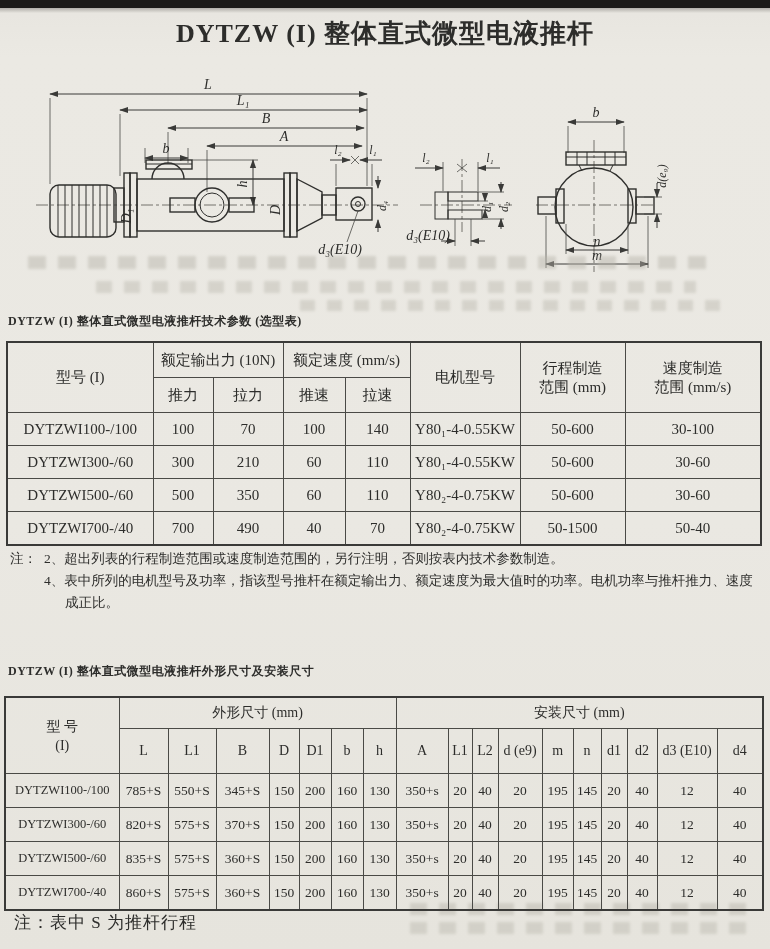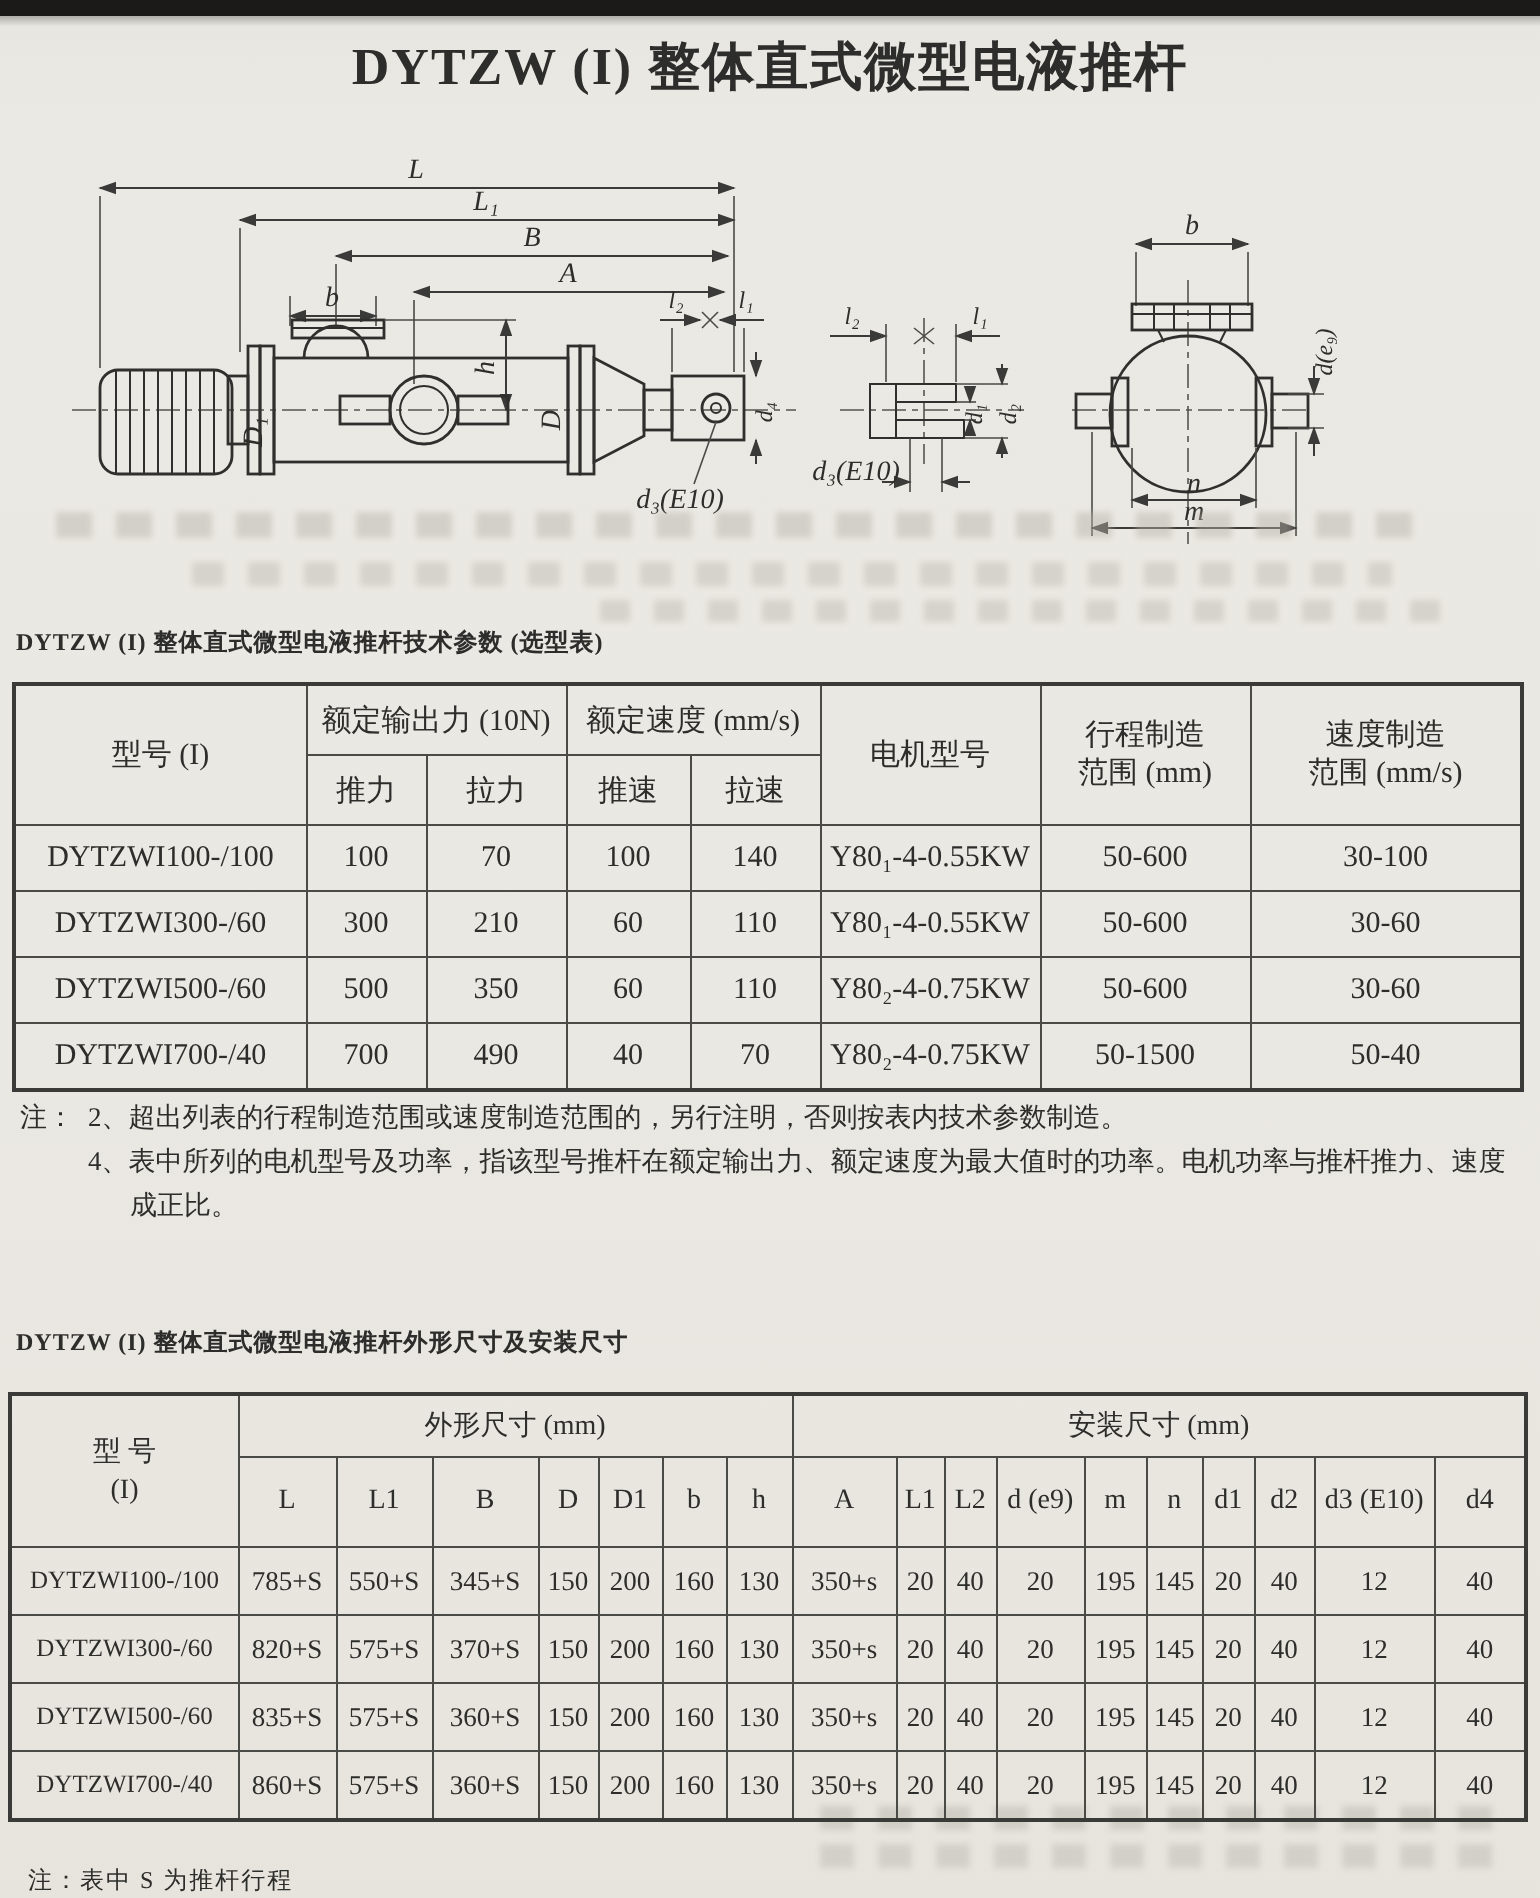--- a/index.html
+++ b/index.html
@@ -35,21 +35,21 @@
   .t1 tbody td{height:32px}
   .t2{top:696px;left:4px;width:758px;font-size:14px;border:2px solid #3a3a38}
   .t2 thead tr.h1 th{height:30px}
   .t2 thead tr.h2 th{height:44px}
   .t2 tbody td{height:33px;font-size:13.5px}
   .t2 tbody td.model{font-size:12.5px}
   .hdr2{line-height:19px}
   .notes{position:absolute;top:548px;left:10px;width:748px;font-size:13.5px;line-height:22px}
   .note-label{position:absolute;left:0;top:0}
   .note-item{margin-left:34px;padding-left:21px;text-indent:-21px}
-  .footer-note{position:absolute;top:932px;left:14px;font-size:12px;letter-spacing:1px}
+  .footer-note{position:absolute;top:911px;left:14px;font-size:17px;letter-spacing:1px}
   .smudge{position:absolute;filter:blur(1.6px);opacity:.45;pointer-events:none}
 </style>
 </head>
 <body>
 
 <div class="paper"></div>
 <div class="top-band"></div>
 <div class="top-band-shadow"></div>
 
 <div class="title">DYTZW (I) 整体直式微型电液推杆</div>

